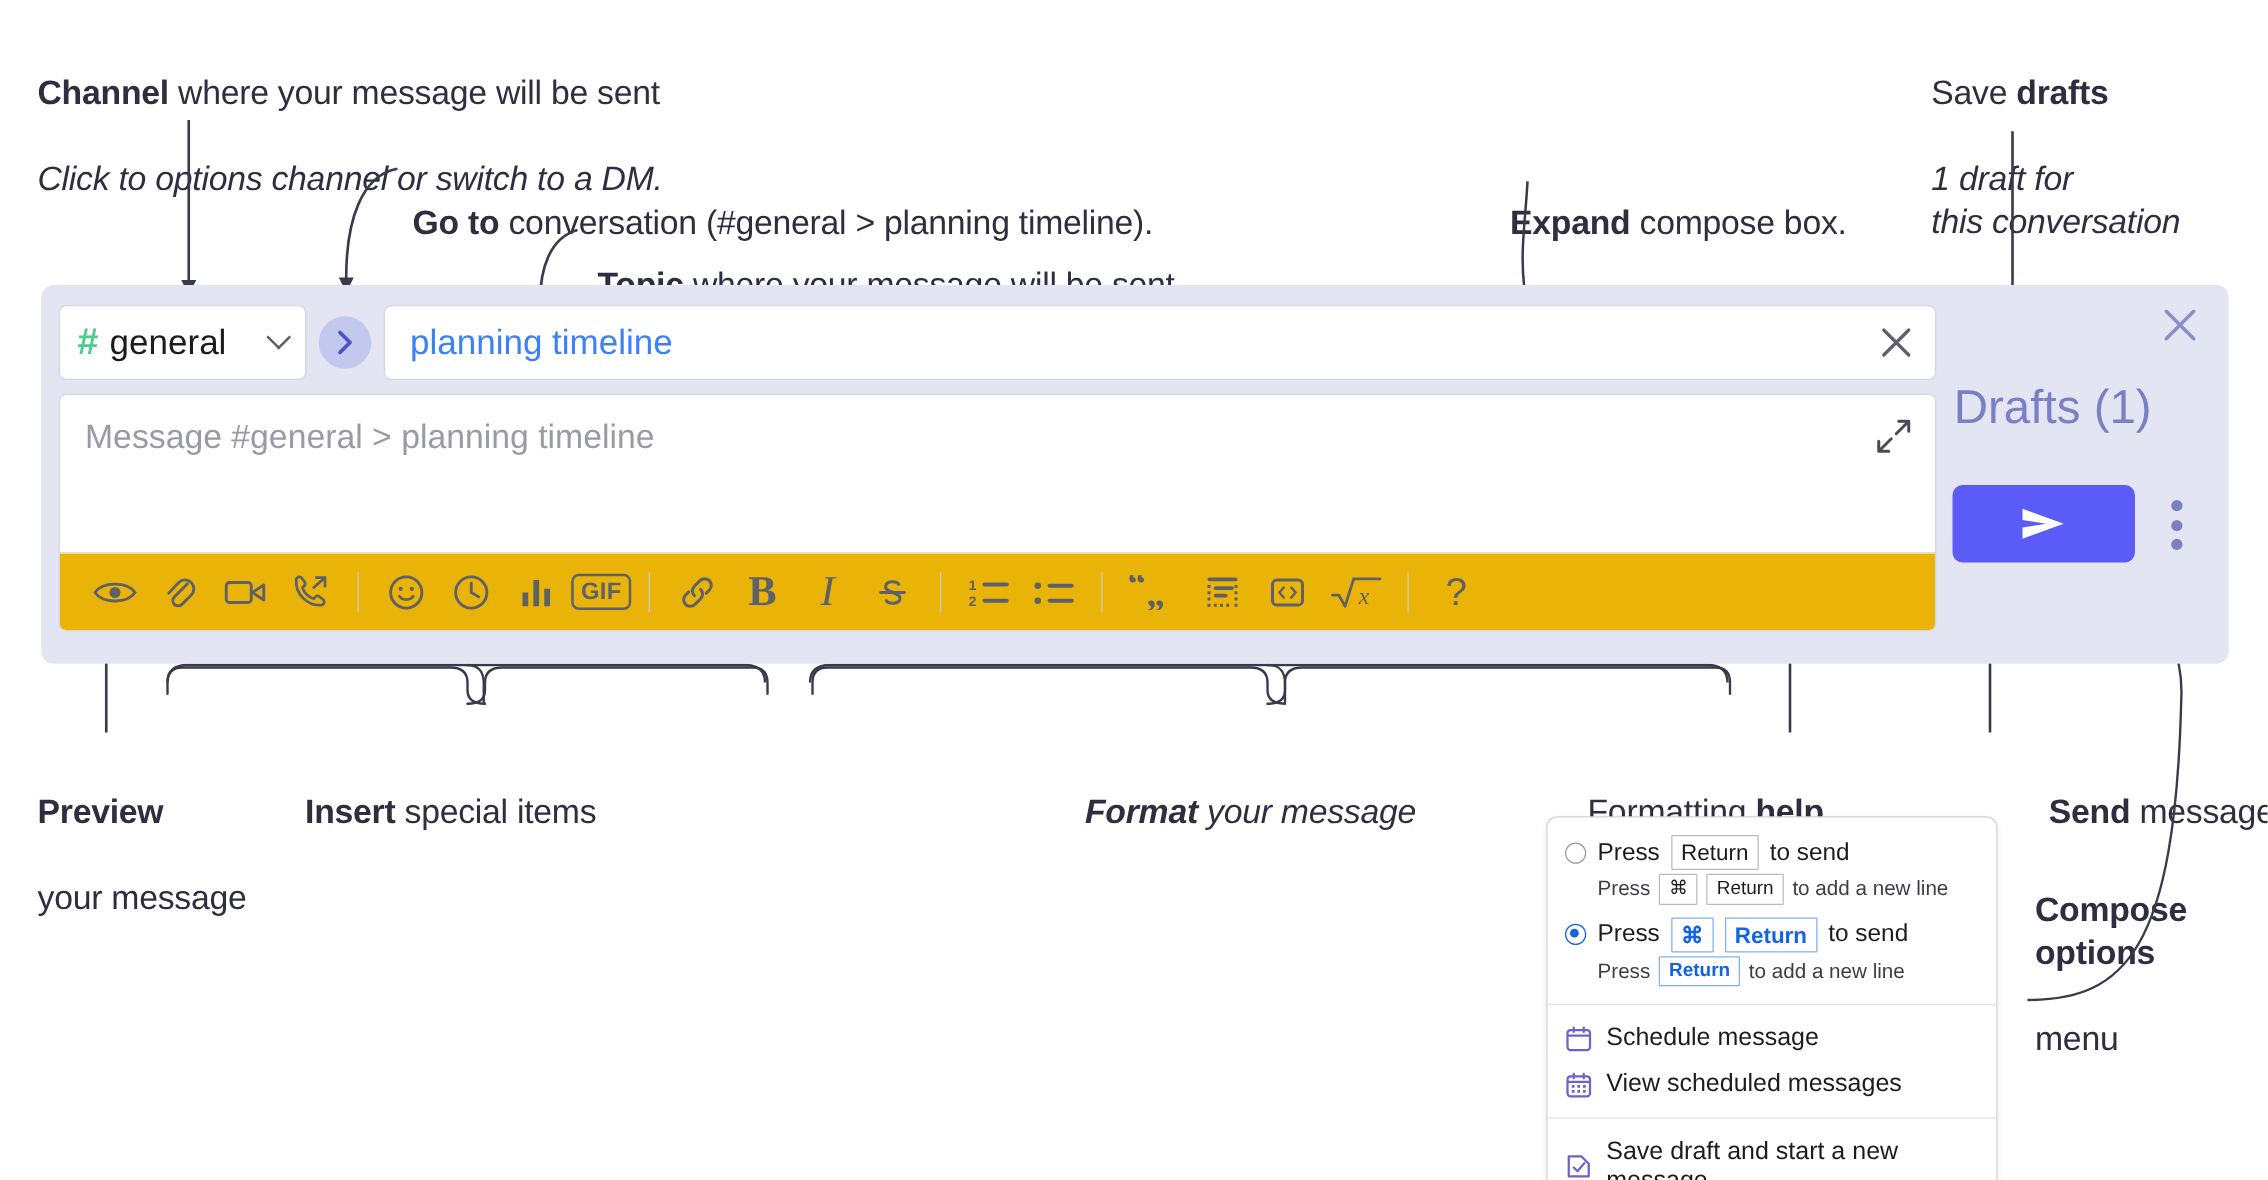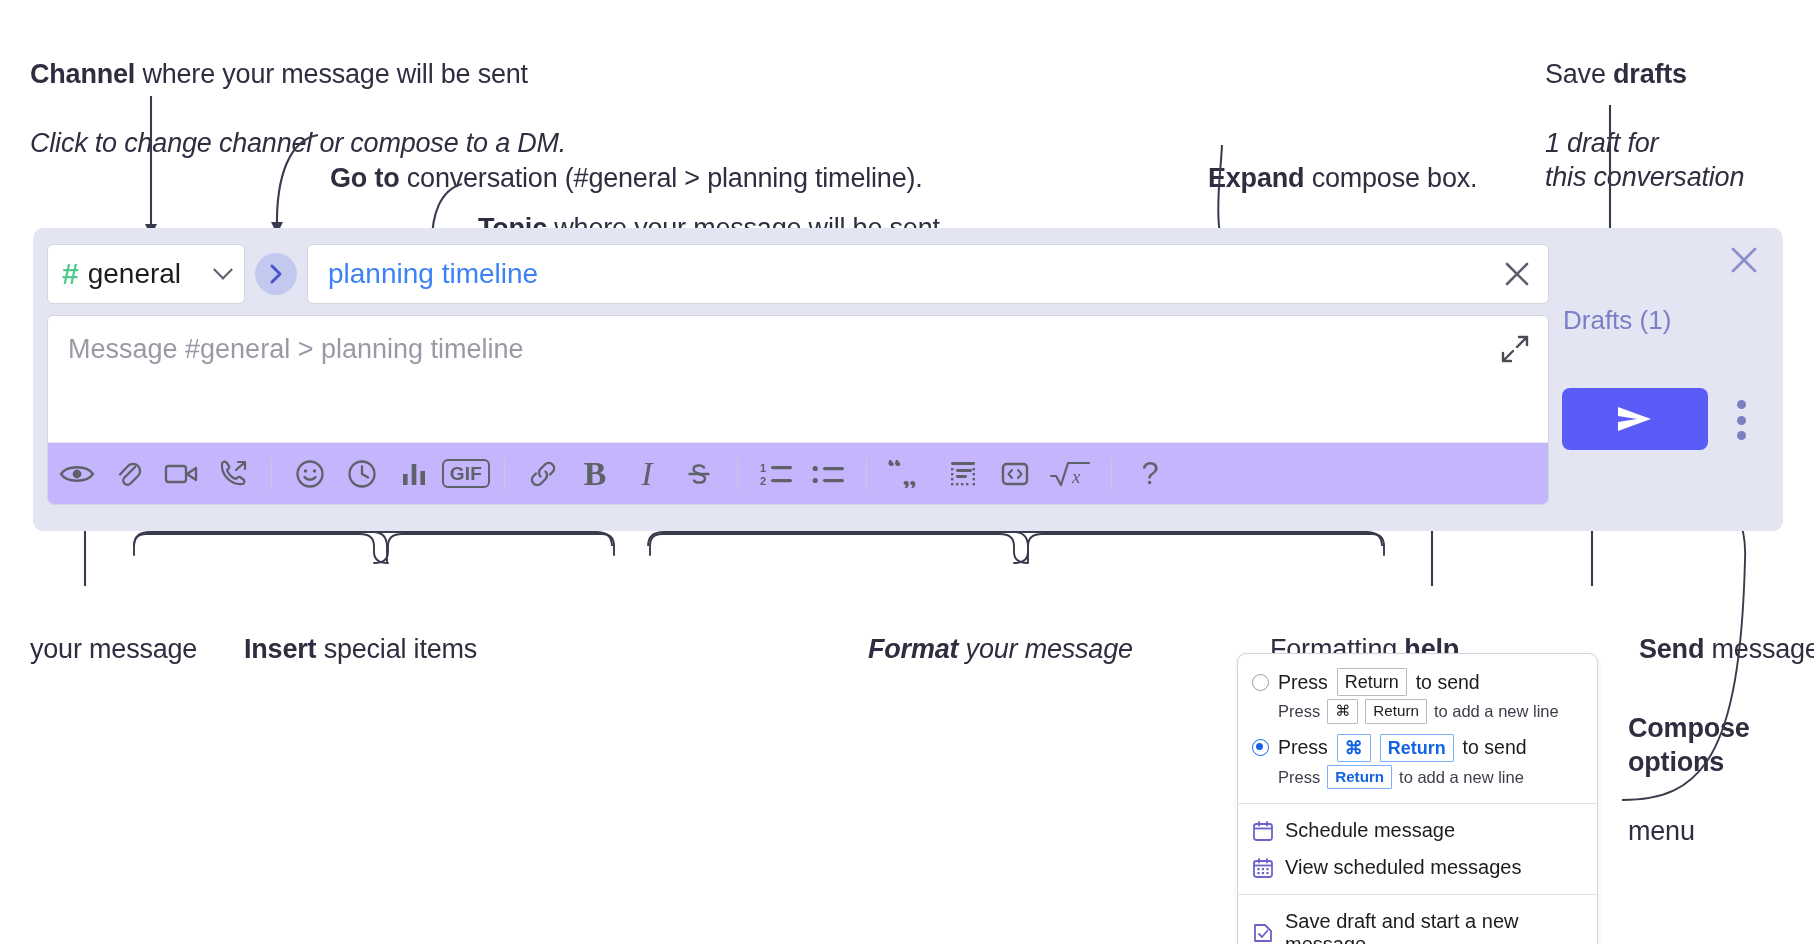--- a/index.html
+++ b/index.html
@@ -122,25 +122,25 @@
   #expand-btn {
     position: absolute;
     right: 18px; top: 18px;
     width: 30px; height: 30px;
     cursor: pointer;
   }
 
   
   #toolbar {
     height: 62px;
-    background: #c4b5fd;
+    background: #eab308;
     border-top: 1px solid #e4e5ec;
     display: flex;
     align-items: center;
-    padding: 0 3px;
+    padding: 0 18px;
     gap: 0px;
   }
   .tbtn {
     width: 52px; height: 46px;
     display: flex; align-items: center; justify-content: center;
     cursor: pointer;
     color: #5f6169;
     flex: none;
   }
   .tdiv {
@@ -169,21 +169,21 @@
     left: 1519px; top: 0;
     width: 231px; height: 303px;
   }
   #panel-close {
     position: absolute; right: 22px; top: 15px;
     width: 34px; height: 34px; cursor: pointer;
   }
   #drafts-link {
     position: absolute;
     left: 11px; top: 77px;
-    font-size: 26px;
+    font-size: 38px;
     color: #7b7fc4;
     cursor: pointer;
     white-space: nowrap;
   }
   #send-button {
     position: absolute;
     left: 10px; top: 160px;
     width: 146px; height: 62px;
     background: #5b5bf7;
     border-radius: 8px;
@@ -266,21 +266,21 @@
     font-size: 20px;
     cursor: pointer;
   }
   .mi-icon { width: 22px; height: 22px; flex:none; }
 </style>
 </head>
 <body>
 
 <div class="ann" style="left:30px; top:22px; width:640px;">
   <div><b>Channel</b><span> where your message will be sent</span></div>
-  <div class="it">Click to change channel or compose to a DM.</div>
+  <div class="it">Click to options channel or switch to a DM.</div>
 </div>
 
 <div class="ann" style="left:330px; top:126px; width:700px;">
   <b>Go to</b><span> conversation (#general &gt; planning timeline).</span>
 </div>
 
 <div class="ann" style="left:478px; top:176px; width:600px;">
   <b>Topic</b><span> where your message will be sent</span>
 </div>
 
@@ -288,20 +288,21 @@
   <b>Expand</b><span> compose box.</span>
 </div>
 
 <div class="ann" style="left:1545px; top:22px; width:260px;">
   <div><span>Save </span><b>drafts</b></div>
   <div class="it">1 draft for
 this conversation</div>
 </div>
 
 <div class="ann" style="left:30px; top:597px; width:230px;">
+  <div><b>Preview</b></div>
   <div>your message</div>
 </div>
 
 <div class="ann" style="left:244px; top:597px; width:360px;">
   <b>Insert</b><span> special items</span>
 </div>
 
 <div class="ann" style="left:868px; top:597px; width:330px;font-style:italic;">
   <b>Format</b><span> your message</span>
 </div>

